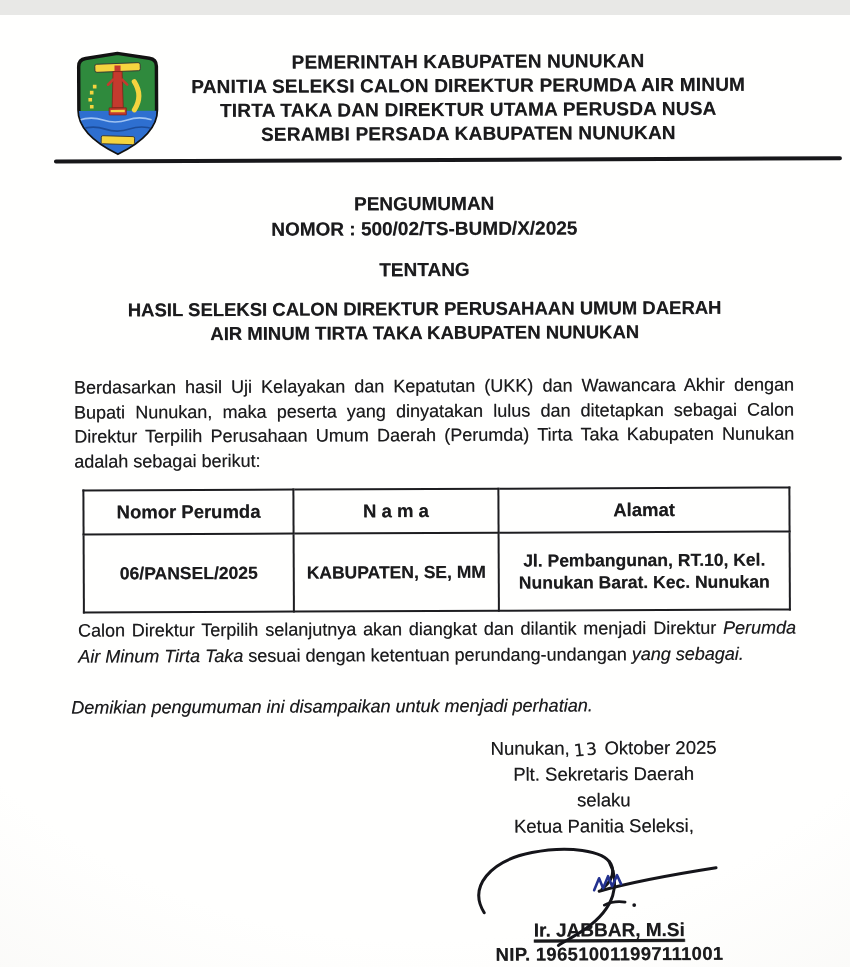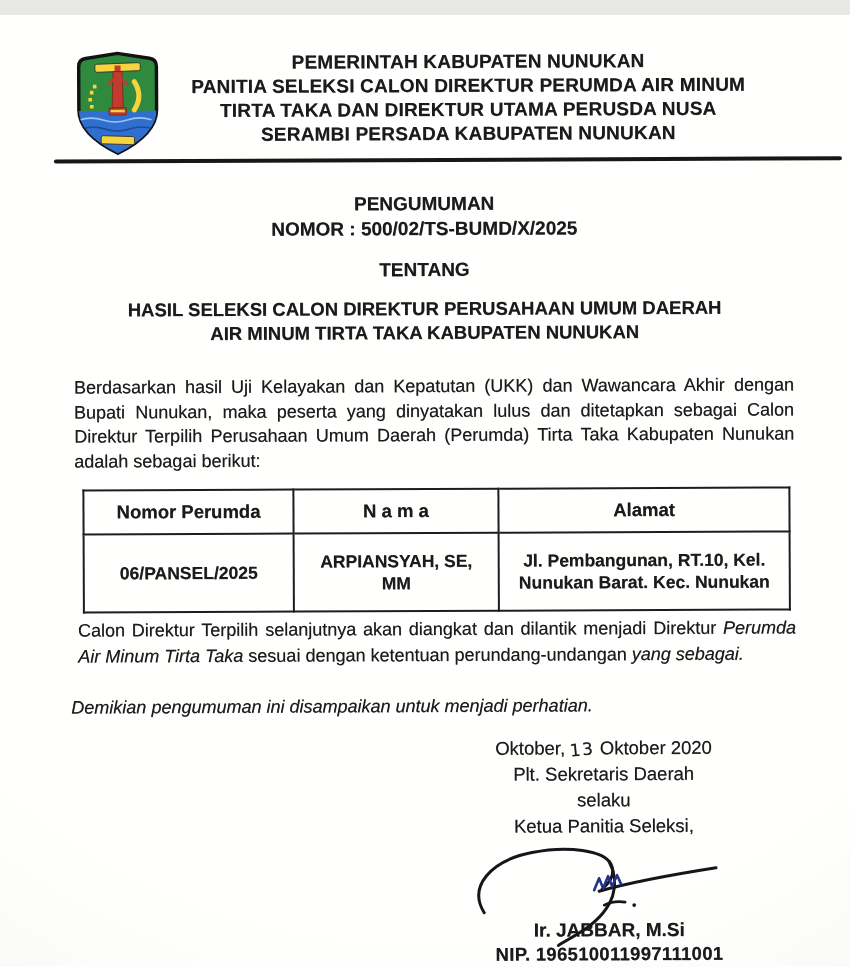--- a/index.html
+++ b/index.html
@@ -51,21 +51,21 @@
 
   .sigblock{left:452px;width:300px;top:721px;font-size:18.5px;line-height:26px;text-align:center;}
   .handwritten{
     display:inline-block;font-family:"DejaVu Sans", sans-serif;
     font-size:17px;letter-spacing:1.5px;transform:rotate(-5deg) translateY(1px);
     margin:0 6px 0 4px;
   }
   .sig-svg{left:460px;top:824px;width:272px;height:110px;z-index:3;}
   .signame{left:452px;width:310px;top:905px;text-align:center;font-weight:700;font-size:19px;}
   .signame .nm{
-    text-decoration-thickness:2.5px;text-underline-offset:3px;
+    text-decoration:underline;text-decoration-thickness:2.5px;text-underline-offset:3px;
   }
   .signip{left:452px;width:310px;top:929px;text-align:center;font-weight:700;font-size:18.5px;letter-spacing:0.3px;}
 </style>
 </head>
 <body>
 
 <div class="page">
   <div class="tilt">
 
     <svg class="abs logo" viewBox="0 0 93 107" xmlns="http://www.w3.org/2000/svg">
@@ -126,32 +126,32 @@
           <col class="c3">
         </colgroup>
       <tbody>
           <tr>
         <th>Nomor Perumda</th>
         <th>N a m a</th>
         <th>Alamat</th>
       </tr>
       <tr>
         <td>06/PANSEL/2025</td>
-        <td>ARPIANSYAH, SE, MM</td>
+        <td>KABUPATEN, SE, MM</td>
         <td>Jl. Pembangunan, RT.10, Kel. Nunukan Barat. Kec. Nunukan</td>
       </tr>
     </tbody>
       </table>
 
     <div class="abs para p2 ink"><span>Calon Direktur Terpilih selanjutnya akan diangkat dan dilantik menjadi Direktur </span><span class="it">Perumda Air Minum Tirta Taka</span><span> sesuai dengan ketentuan perundang-undangan </span><span class="it">yang sebagai.</span></div>
 
     <div class="abs para p3 ink">Demikian pengumuman ini disampaikan untuk menjadi perhatian.</div>
 
     <div class="abs sigblock ink">
-      <div><span>Oktober,</span><span class="handwritten">13</span><span>Oktober 2020</span></div>
+      <div><span>Nunukan,</span><span class="handwritten">13</span><span>Oktober 2025</span></div>
       <div>Plt. Sekretaris Daerah</div>
       <div>selaku</div>
       <div>Ketua Panitia Seleksi,</div>
     </div>
 
     <svg class="abs sig-svg" viewBox="0 0 272 110" xmlns="http://www.w3.org/2000/svg">
       <path d="M22,74 C6,48 28,22 70,14 C106,7 142,12 149,26 C154,36 147,45 140,51" fill="none" stroke="#15151a" stroke-width="3" stroke-linecap="round"></path>
       <path d="M147,23 C159,46 152,70 124,90 C114,97 104,102 96,107" fill="none" stroke="#15151a" stroke-width="3" stroke-linecap="round"></path>
       <path d="M137,53 C165,45 208,37 254,30" fill="none" stroke="#15151a" stroke-width="3" stroke-linecap="round"></path>
       <path d="M132,52 l5,-12 4,10 5,-12 4,10 5,-11 4,9" fill="none" stroke="#23318f" stroke-width="2.6" stroke-linecap="round" stroke-linejoin="round"></path>

